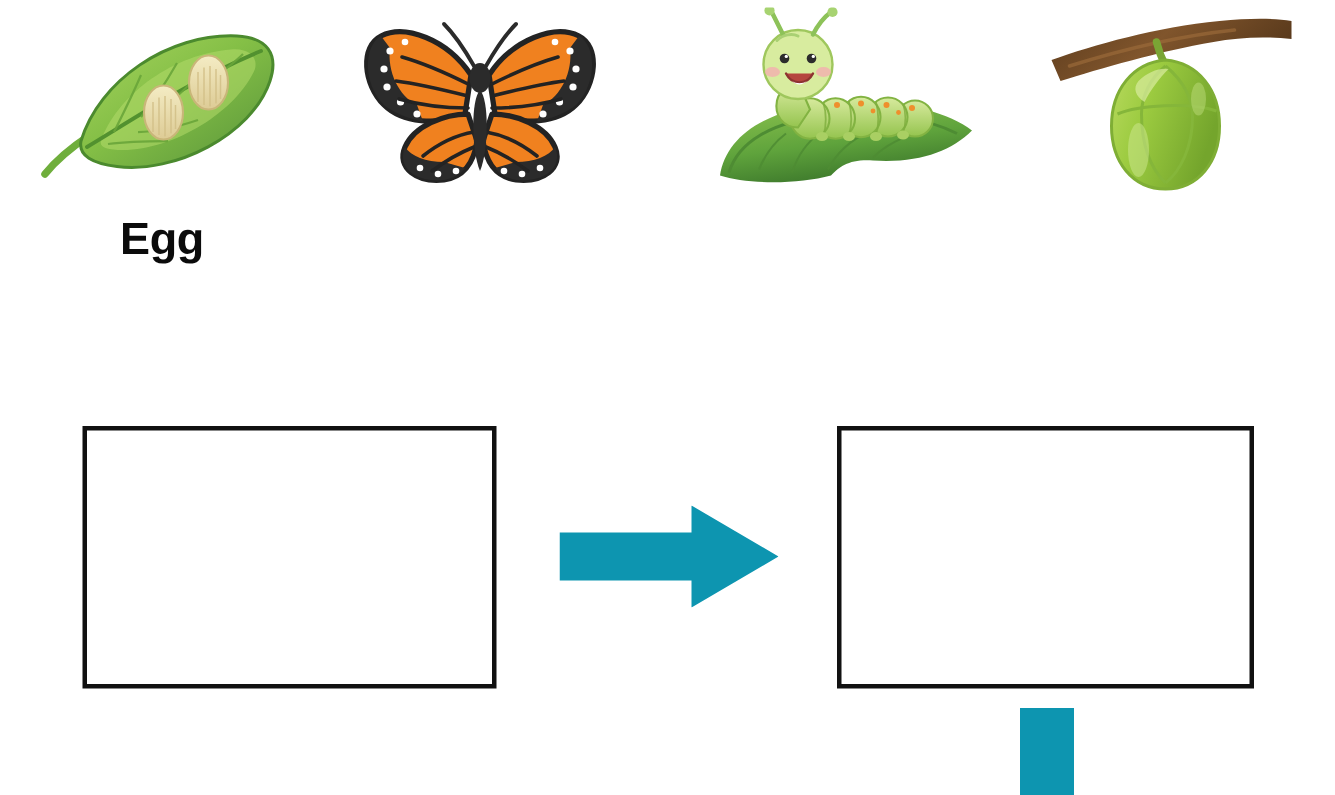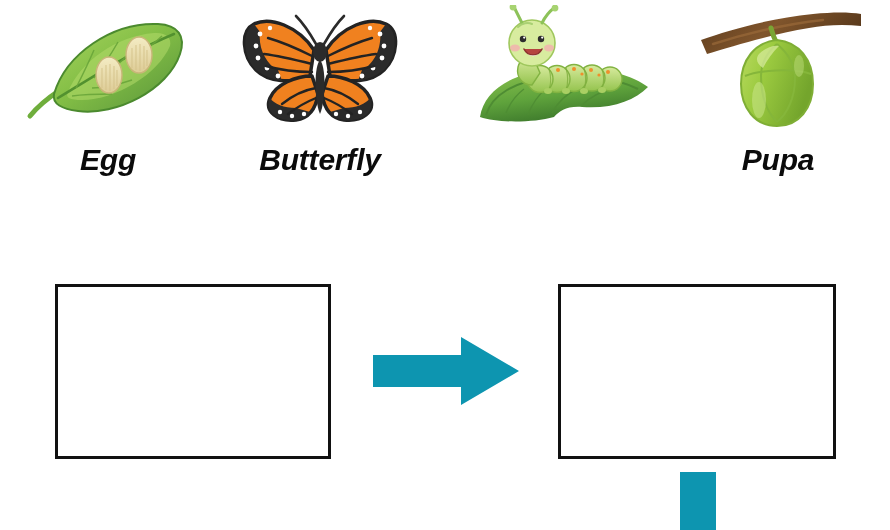--- a/index.html
+++ b/index.html
@@ -13,21 +13,20 @@
     position: relative;
     overflow: hidden;
     font-family: "Liberation Sans", sans-serif;
   }
 
   .stage {
     position: absolute;
     left: 0; top: 0;
     width: 890px;
     height: 530px;
-    font-style: italic;
   }
 
   
   .card {
     position: absolute;
     top: 0;
     width: 220px;
     height: 200px;
     text-align: center;
   }
@@ -207,21 +206,20 @@
             <path d="M86 94 C 76 98, 66 104, 58 110"></path>
             <path d="M94 84 C 106 86, 118 92, 128 100"></path>
             <path d="M94 94 C 104 98, 114 104, 122 110"></path>
           </g>
 
           <ellipse cx="90" cy="48" rx="7" ry="10" fill="#2b2b2b"></ellipse>
           <path d="M90 56 C 96 62, 96 96, 90 110 C 84 96, 84 62, 90 56 Z" fill="#2b2b2b"></path>
         </g>
       </svg>
     </div>
-    <div class="card-label">Butterfly</div>
   </div>
 
   <div class="card" id="card-caterpillar">
     <div class="card-art">
       <svg width="200" height="126" viewBox="0 0 200 126" xmlns="http://www.w3.org/2000/svg">
         <defs>
           <linearGradient id="leafGradB" x1="0" y1="0" x2="0.4" y2="1">
             <stop offset="0%" stop-color="#8ec44f"></stop>
             <stop offset="60%" stop-color="#5fa33c"></stop>
             <stop offset="100%" stop-color="#3e7a2c"></stop>
@@ -319,21 +317,20 @@
 
         <path d="M84 40 C 74 48, 68 60, 68 72 C 68 92, 74 108, 84 118" fill="none" stroke="#85b63a" stroke-width="2"></path>
         <path d="M84 40 C 96 50, 102 62, 102 74 C 102 94, 94 110, 84 118" fill="none" stroke="#85b63a" stroke-width="2"></path>
         <path d="M52 72 C 66 66, 100 64, 118 70" fill="none" stroke="#85b63a" stroke-width="2"></path>
 
         <path d="M66 50 C 72 44, 80 41, 86 42 C 80 48, 74 56, 70 64 C 64 60, 62 55, 66 50 Z" fill="#d6ea9a" opacity="0.75"></path>
         <ellipse cx="66" cy="96" rx="7" ry="18" fill="#cbe58b" opacity="0.55"></ellipse>
         <ellipse cx="106" cy="62" rx="5" ry="11" fill="#cbe58b" opacity="0.4"></ellipse>
       </svg>
     </div>
-    <div class="card-label">Pupa</div>
   </div>
 
   <div class="answer-box" id="answer-box-left"></div>
 
   <div class="answer-box" id="answer-box-right"></div>
 
   <div id="arrow-right">
     <svg class="arrow-shape" width="146" height="68" viewBox="0 0 146 68" xmlns="http://www.w3.org/2000/svg">
       <polygon points="0,18 88,18 88,0 146,34 88,68 88,50 0,50" fill="#0d95b0"></polygon>
     </svg>

